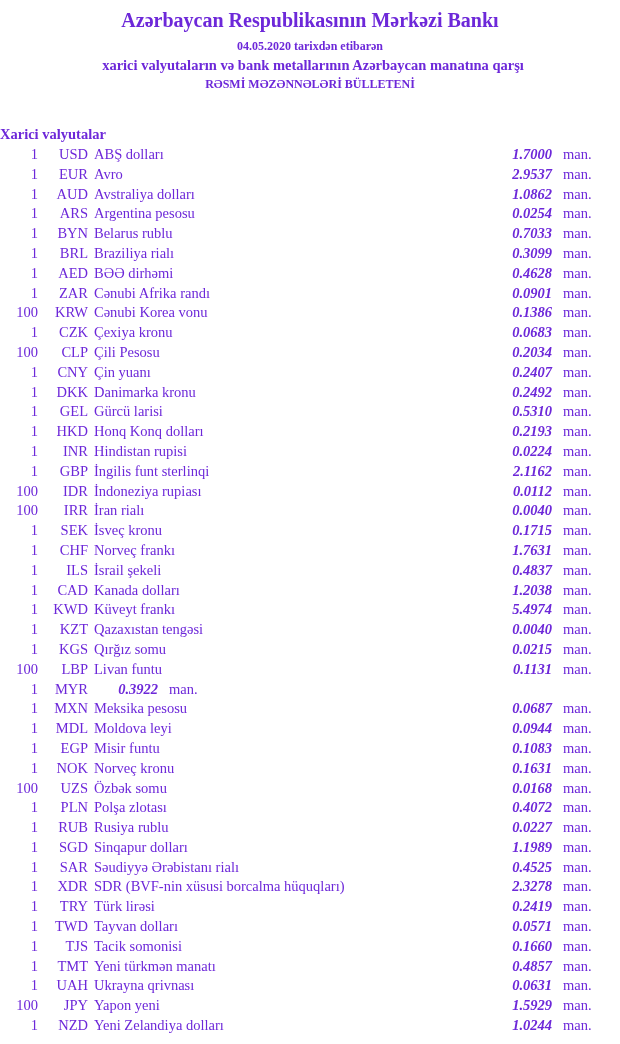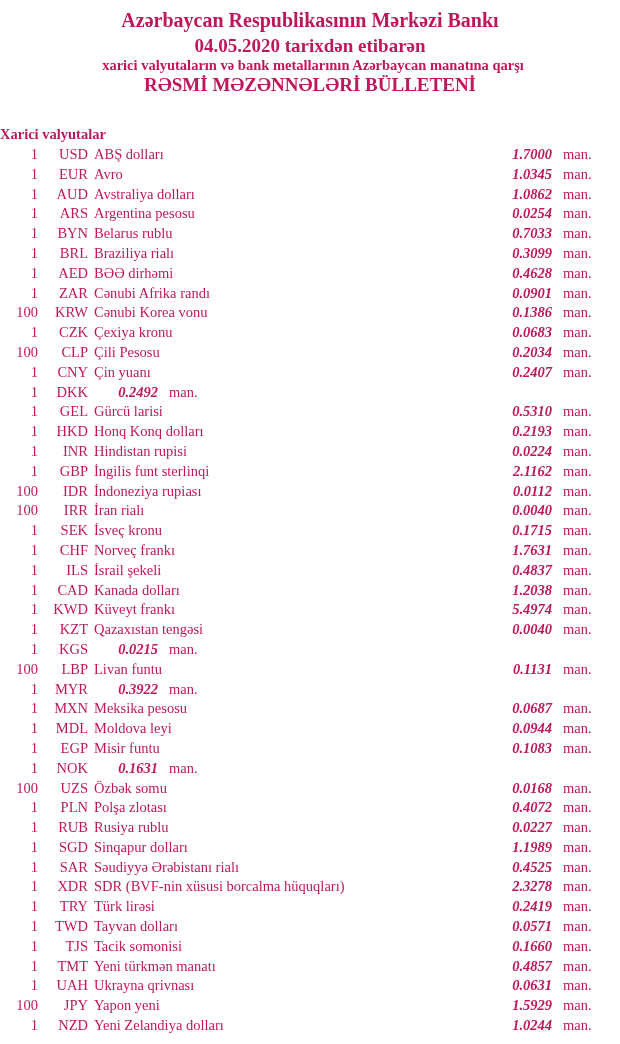--- a/index.html
+++ b/index.html
@@ -5,47 +5,47 @@
   html, body {
     margin: 0;
     padding: 0;
     background: #ffffff;
   }
   .page {
     position: relative;
     width: 620px;
     height: 1044px;
     background: #ffffff;
-    color: #be185d;
+    color: #6d28d9;
     font-family: "Liberation Serif", "DejaVu Serif", serif;
     overflow: hidden;
   }
   .header {
     text-align: center;
   }
   .title {
     padding-top: 7px;
     font-size: 20px;
     line-height: 26px;
     font-weight: bold;
   }
   .date-line {
     margin-top: 3px;
-    font-size: 19px;
+    font-size: 12px;
     line-height: 20px;
     font-weight: bold;
   }
   .subtitle {
     font-size: 14.5px;
     line-height: 19px;
     font-weight: bold;
     padding-left: 6px;
   }
   .bulletin-line {
-    font-size: 19px;
+    font-size: 12px;
     line-height: 19px;
     font-weight: bold;
   }
   .section-title {
     margin-top: 31px;
     text-align: left;
     font-size: 14.5px;
     line-height: 18px;
     font-weight: bold;
   }
@@ -109,21 +109,21 @@
     <span class="code">USD</span>
     <span class="name">ABŞ dolları</span>
     <span class="rate">1.7000</span>
     <span class="unit">man.</span>
   </div>
 
   <div class="row">
     <span class="qty">1</span>
     <span class="code">EUR</span>
     <span class="name">Avro</span>
-    <span class="rate">1.0345</span>
+    <span class="rate">2.9537</span>
     <span class="unit">man.</span>
   </div>
 
   <div class="row">
     <span class="qty">1</span>
     <span class="code">AUD</span>
     <span class="name">Avstraliya dolları</span>
     <span class="rate">1.0862</span>
     <span class="unit">man.</span>
   </div>
@@ -196,20 +196,21 @@
     <span class="qty">1</span>
     <span class="code">CNY</span>
     <span class="name">Çin yuanı</span>
     <span class="rate">0.2407</span>
     <span class="unit">man.</span>
   </div>
 
   <div class="row">
     <span class="qty">1</span>
     <span class="code">DKK</span>
+    <span class="name">Danimarka kronu</span>
     <span class="rate">0.2492</span>
     <span class="unit">man.</span>
   </div>
 
   <div class="row">
     <span class="qty">1</span>
     <span class="code">GEL</span>
     <span class="name">Gürcü larisi</span>
     <span class="rate">0.5310</span>
     <span class="unit">man.</span>
@@ -299,20 +300,21 @@
     <span class="qty">1</span>
     <span class="code">KZT</span>
     <span class="name">Qazaxıstan tengəsi</span>
     <span class="rate">0.0040</span>
     <span class="unit">man.</span>
   </div>
 
   <div class="row">
     <span class="qty">1</span>
     <span class="code">KGS</span>
+    <span class="name">Qırğız somu</span>
     <span class="rate">0.0215</span>
     <span class="unit">man.</span>
   </div>
 
   <div class="row">
     <span class="qty">100</span>
     <span class="code">LBP</span>
     <span class="name">Livan funtu</span>
     <span class="rate">0.1131</span>
     <span class="unit">man.</span>
@@ -345,20 +347,21 @@
     <span class="qty">1</span>
     <span class="code">EGP</span>
     <span class="name">Misir funtu</span>
     <span class="rate">0.1083</span>
     <span class="unit">man.</span>
   </div>
 
   <div class="row">
     <span class="qty">1</span>
     <span class="code">NOK</span>
+    <span class="name">Norveç kronu</span>
     <span class="rate">0.1631</span>
     <span class="unit">man.</span>
   </div>
 
   <div class="row">
     <span class="qty">100</span>
     <span class="code">UZS</span>
     <span class="name">Özbək somu</span>
     <span class="rate">0.0168</span>
     <span class="unit">man.</span>

